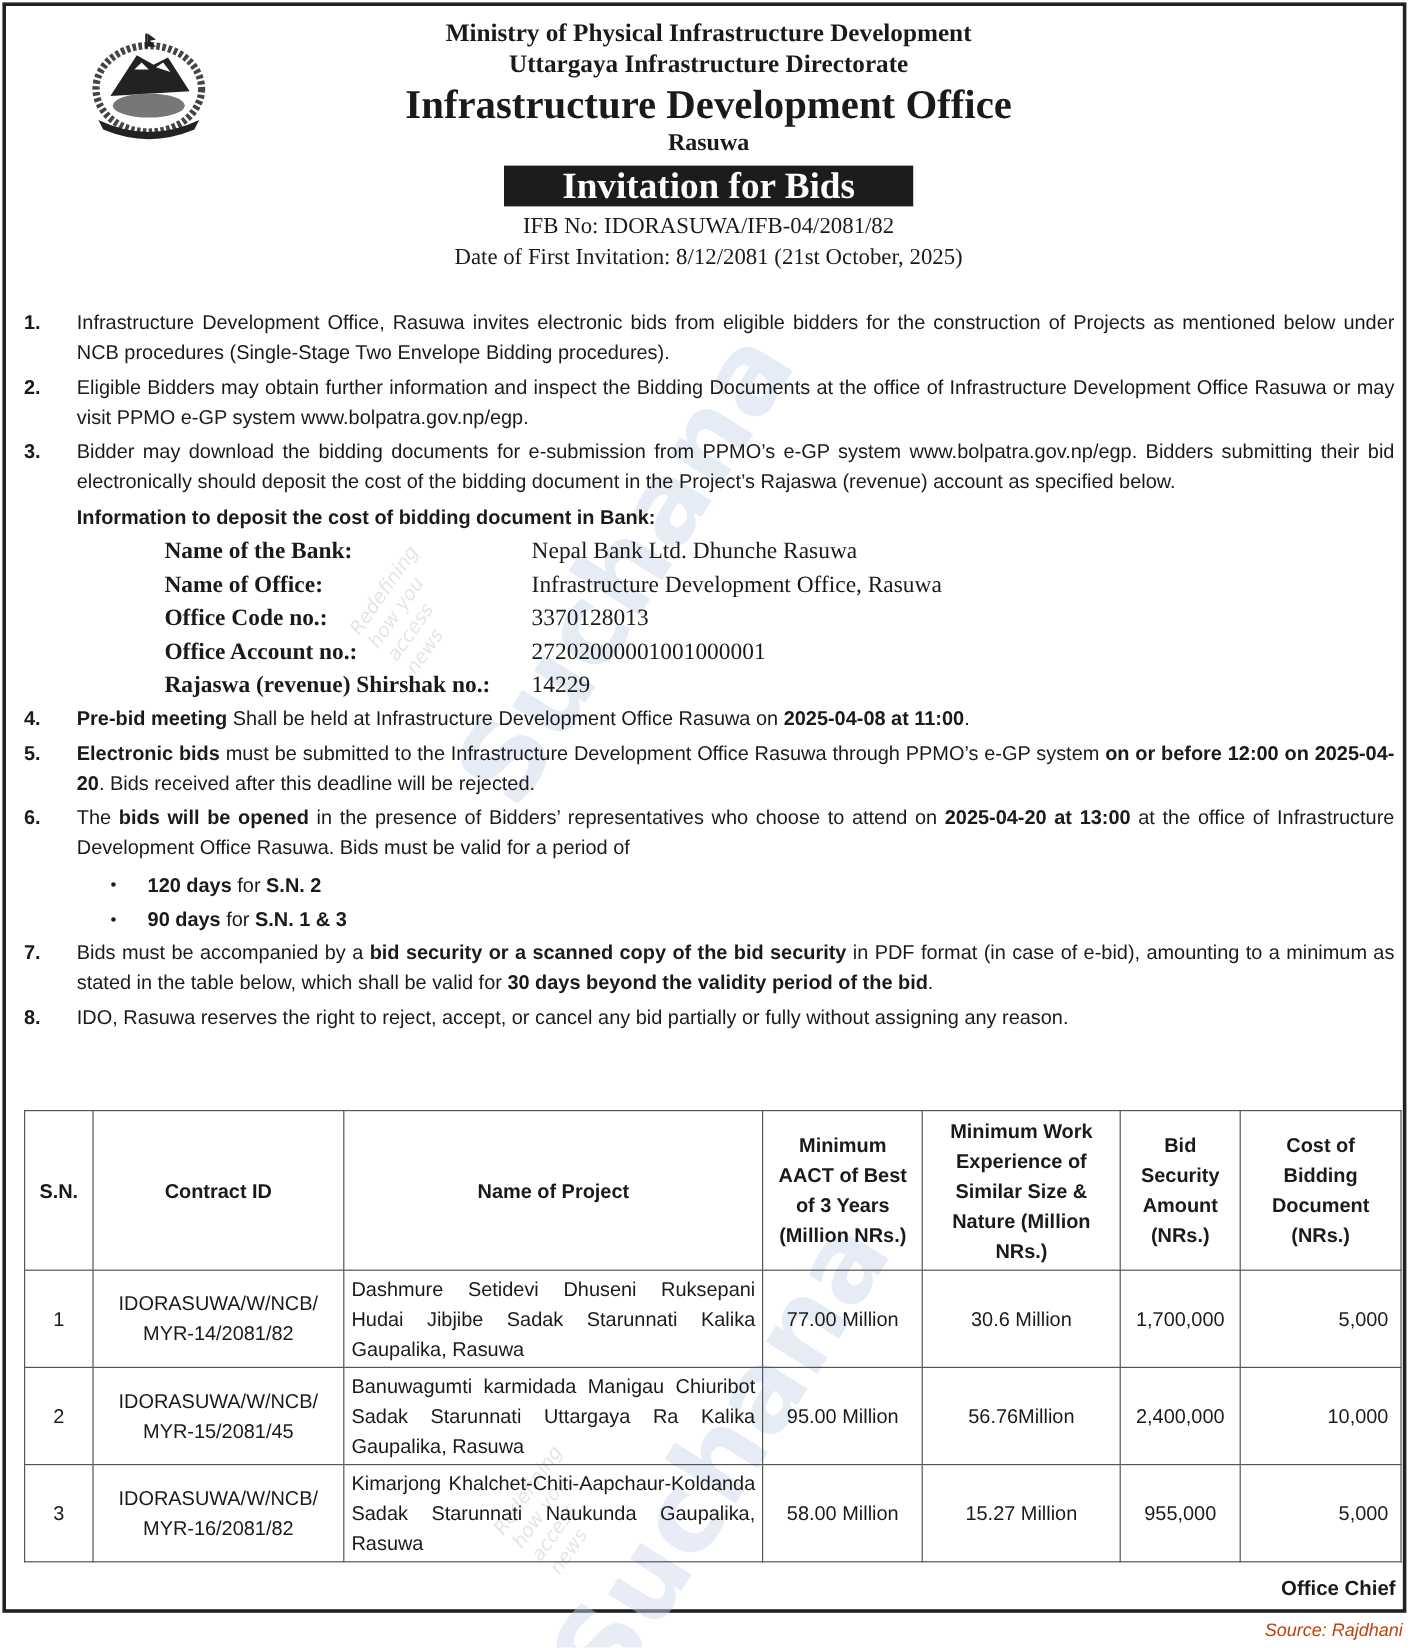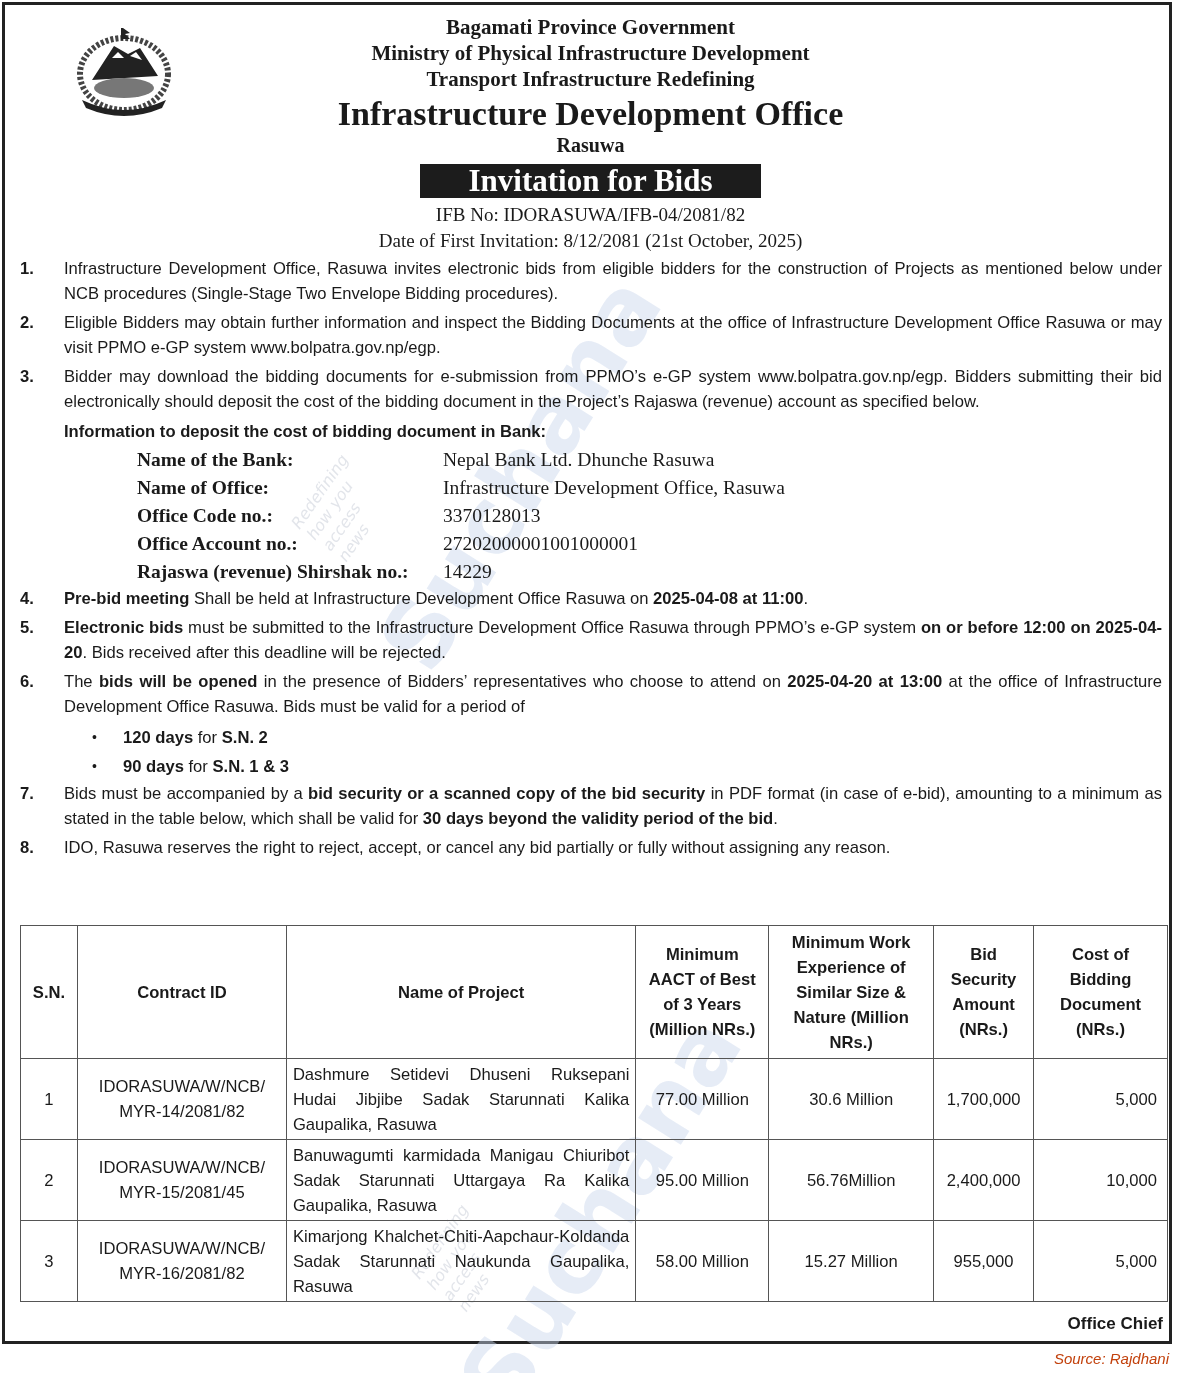--- a/index.html
+++ b/index.html
@@ -56,23 +56,22 @@
   <polygon points="24,56 46,22 60,30 72,24 90,52" fill="#222"></polygon>
   <polygon points="44,34 50,28 56,34" fill="#fff"></polygon>
   <polygon points="62,32 68,28 74,36" fill="#fff"></polygon>
   <ellipse cx="56" cy="64" rx="30" ry="10" fill="#777"></ellipse>
   <rect x="53" y="4" width="2" height="12" fill="#222"></rect>
   <polygon points="55,4 62,9 57,10 62,15 55,15" fill="#222"></polygon>
   <path d="M14 76 Q56 96 98 76 L94 84 Q56 100 18 84 Z" fill="#222"></path>
 </svg>
 
 <div class="header">
-  <div class="h-line">Bagamati Province Government</div>
   <div class="h-line">Ministry of Physical Infrastructure Development</div>
-  <div class="h-line">Transport Infrastructure Redefining</div>
+  <div class="h-line">Uttargaya Infrastructure Directorate</div>
   <div class="h-office">Infrastructure Development Office</div>
   <div class="h-rasuwa">Rasuwa</div>
   <div class="ifb-title">Invitation for Bids</div>
   <div class="ifb-no">IFB No: IDORASUWA/IFB-04/2081/82</div>
   <div class="ifb-date">Date of First Invitation:  8/12/2081 (21st  October, 2025)</div>
 </div>
 
 <div class="content">
   <div class="item">
     <span class="num">1.</span>

